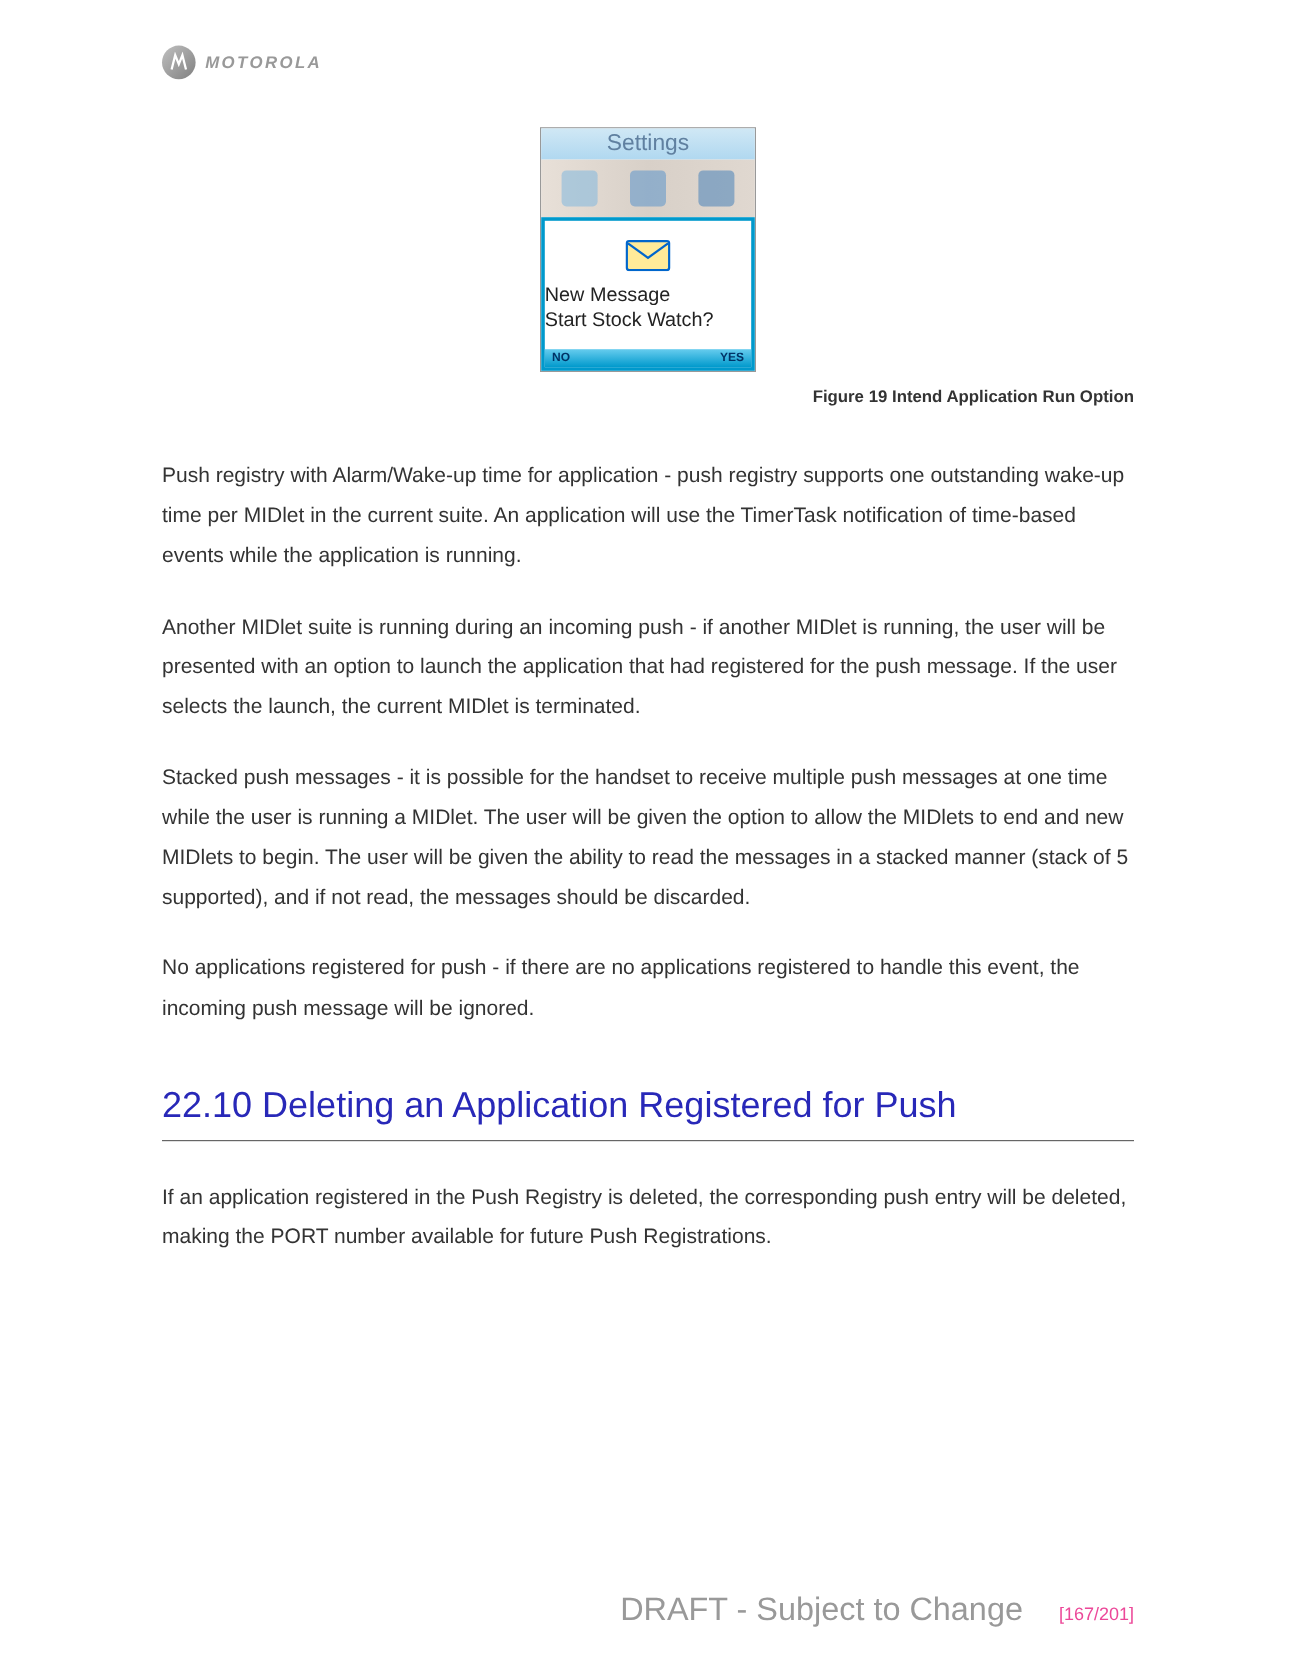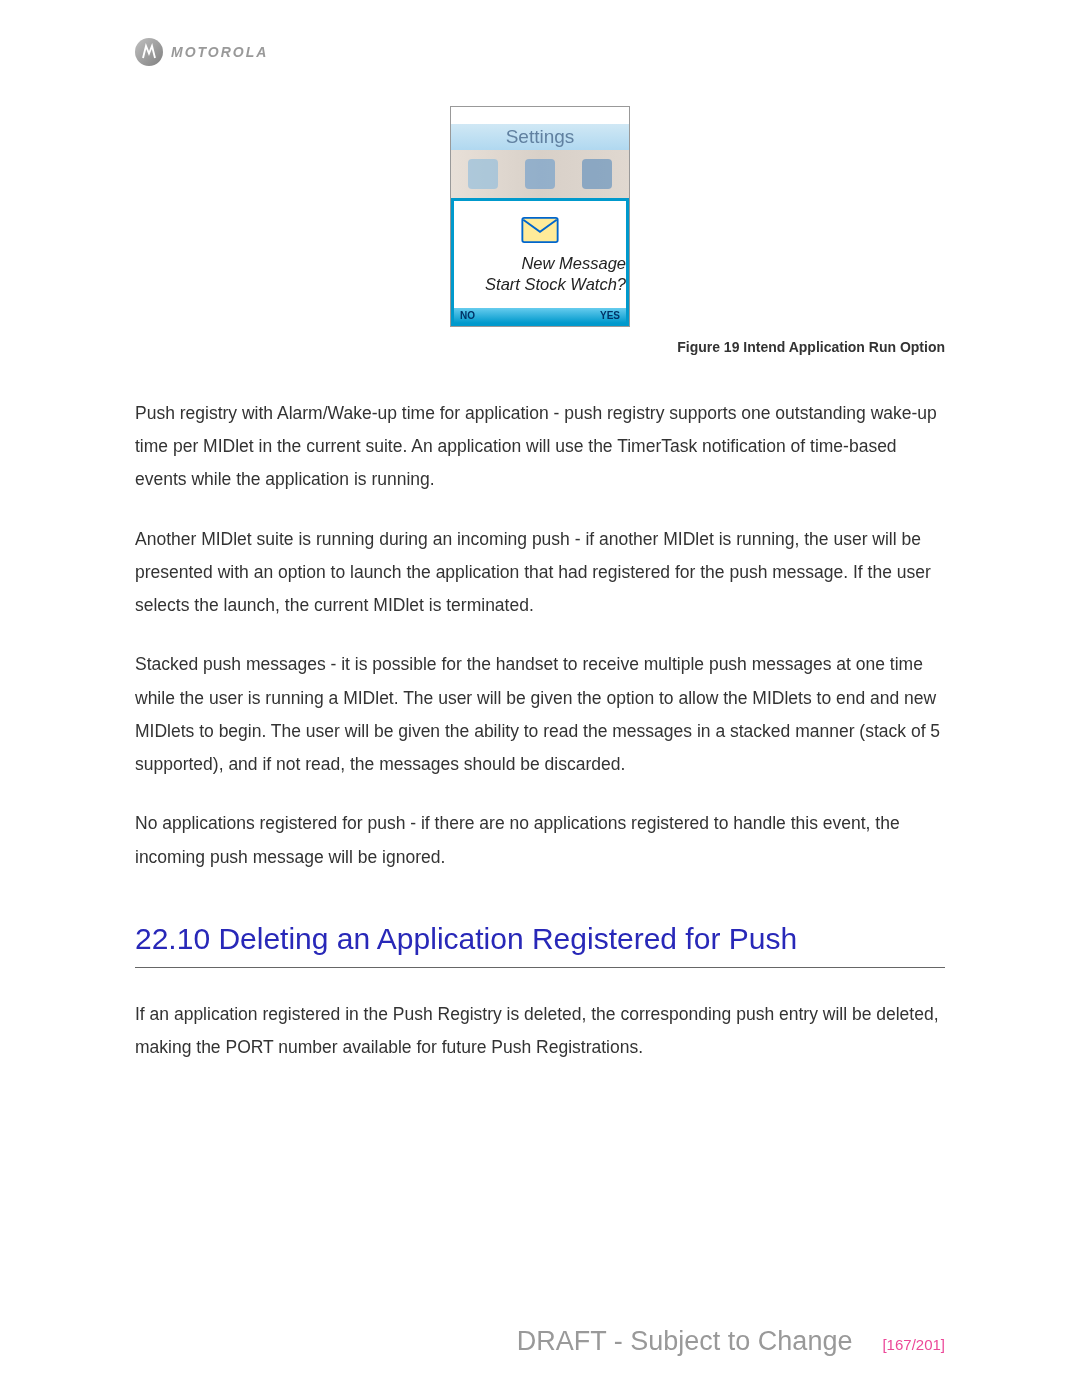--- a/index.html
+++ b/index.html
@@ -58,21 +58,20 @@
       margin: 0 auto 12px auto;
       border: 1px solid #999;
     }
     .phone-header {
       background: linear-gradient(180deg, #d0e8f5, #b0d8f0);
       text-align: center;
       font-size: 19px;
       color: #6080a0;
       padding: 2px 0;
       font-weight: normal;
-      margin-top: 17px;
     }
     .phone-bg {
       height: 48px;
       background: linear-gradient(90deg, #e8e0d8, #d8d0c8, #e0d8d0);
       display: flex;
       justify-content: space-around;
       align-items: center;
       padding: 4px;
     }
     .phone-bg-icon {
@@ -90,26 +89,25 @@
     .envelope-icon {
       display: flex;
       justify-content: center;
       padding: 16px 0 10px 0;
     }
     .envelope-icon svg {
       width: 38px;
       height: 26px;
     }
     .dialog-text {
-      text-align: right;
+      text-align: left;
       font-size: 16.5px;
       color: #222;
       padding: 0 0 12px 0;
       line-height: 1.3;
-      font-style: italic;
     }
     .dialog-buttons {
       display: flex;
       justify-content: space-between;
       background: linear-gradient(180deg, #66ccee, #0099cc);
       padding: 2px 6px;
     }
     .dialog-button {
       font-size: 10px;
       font-weight: bold;

